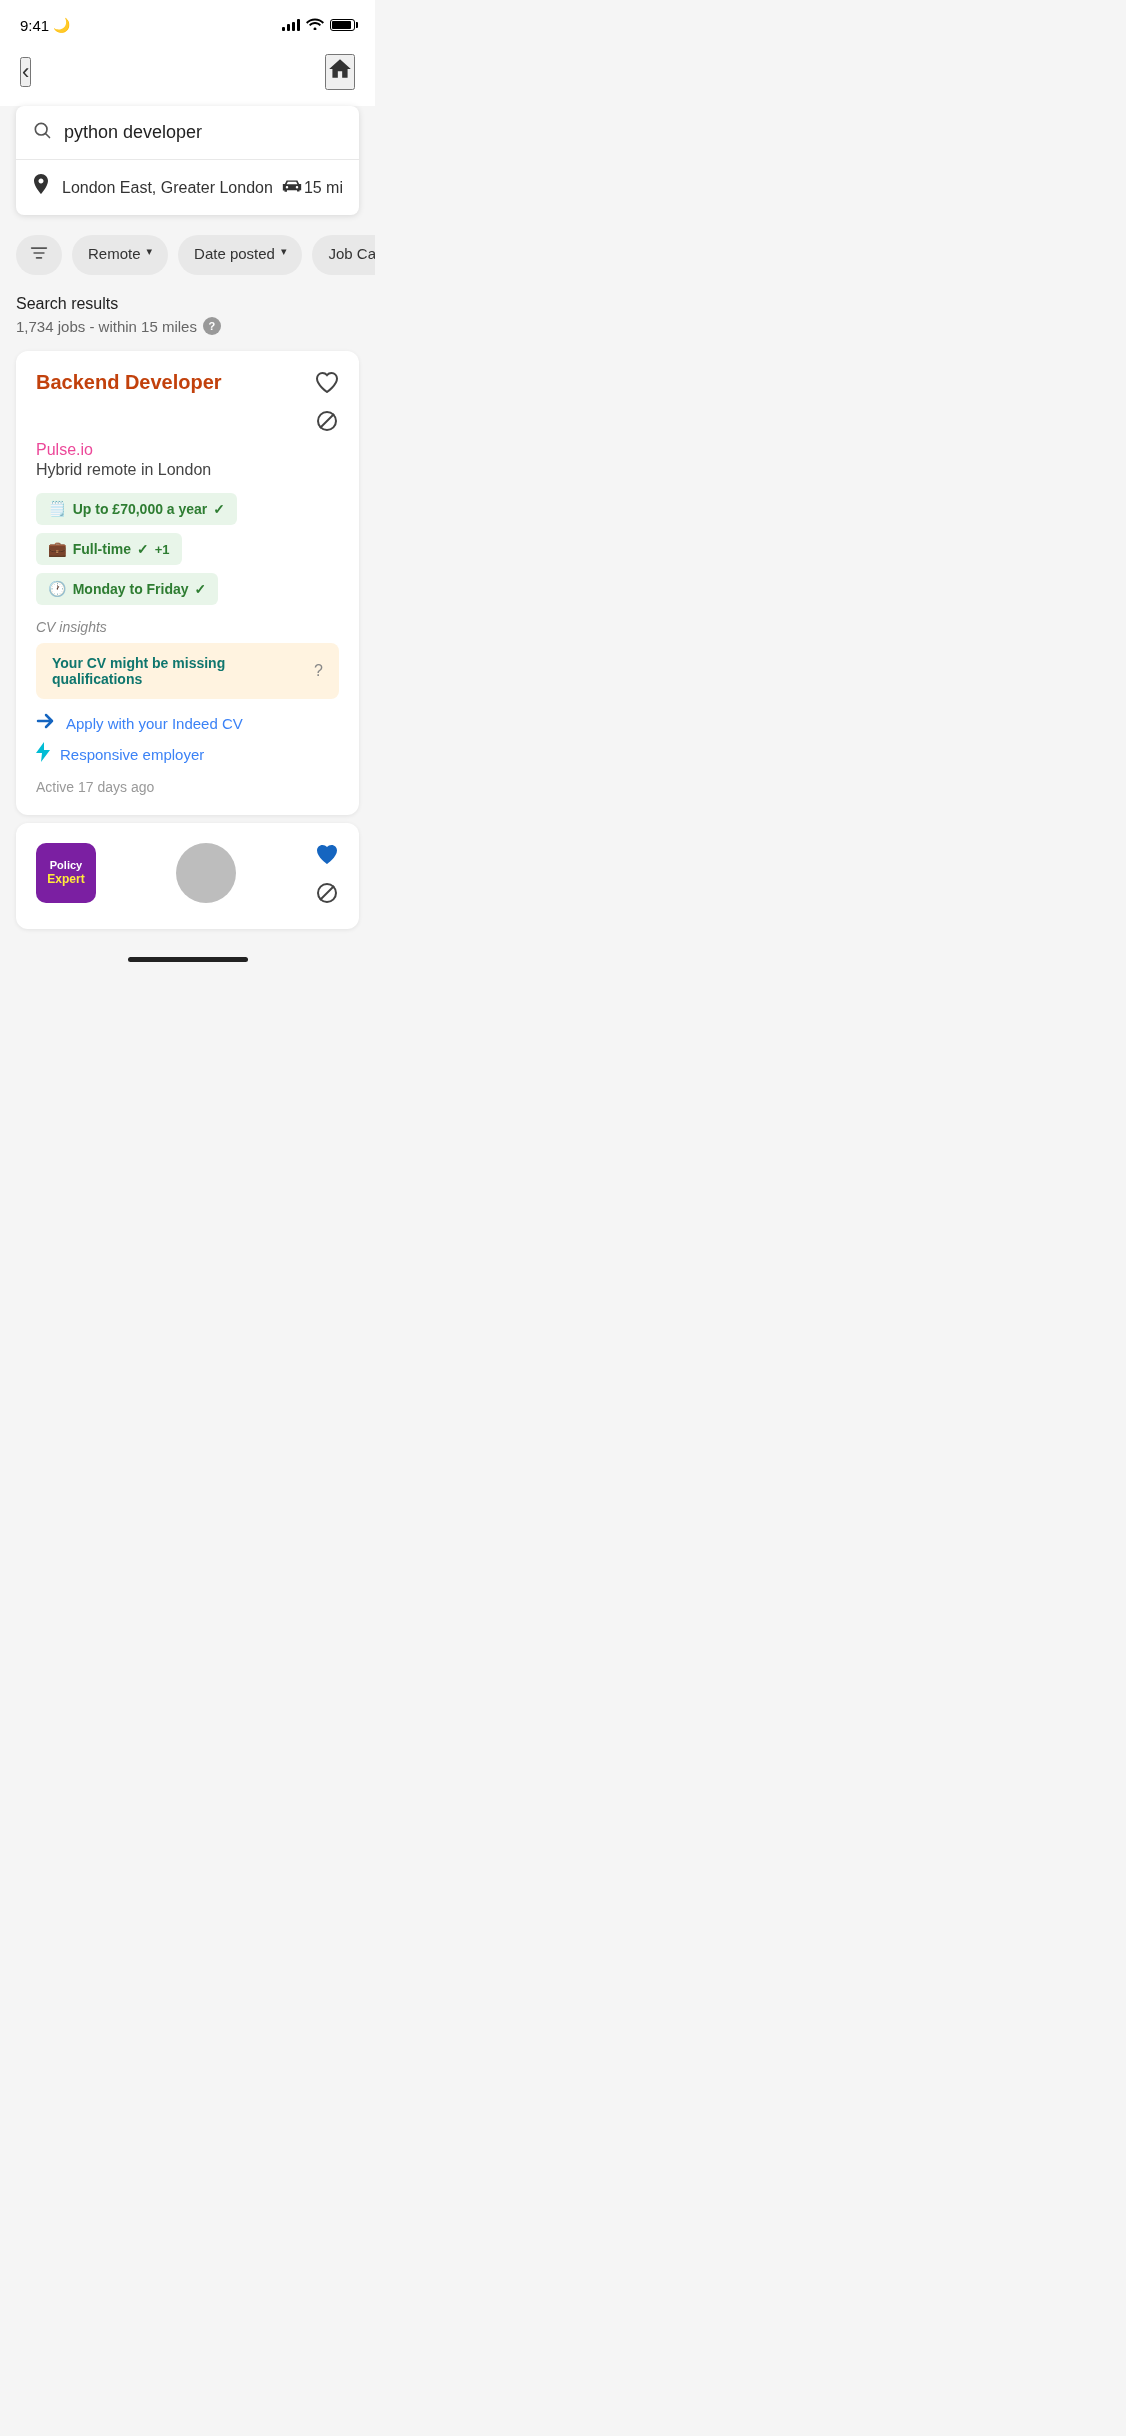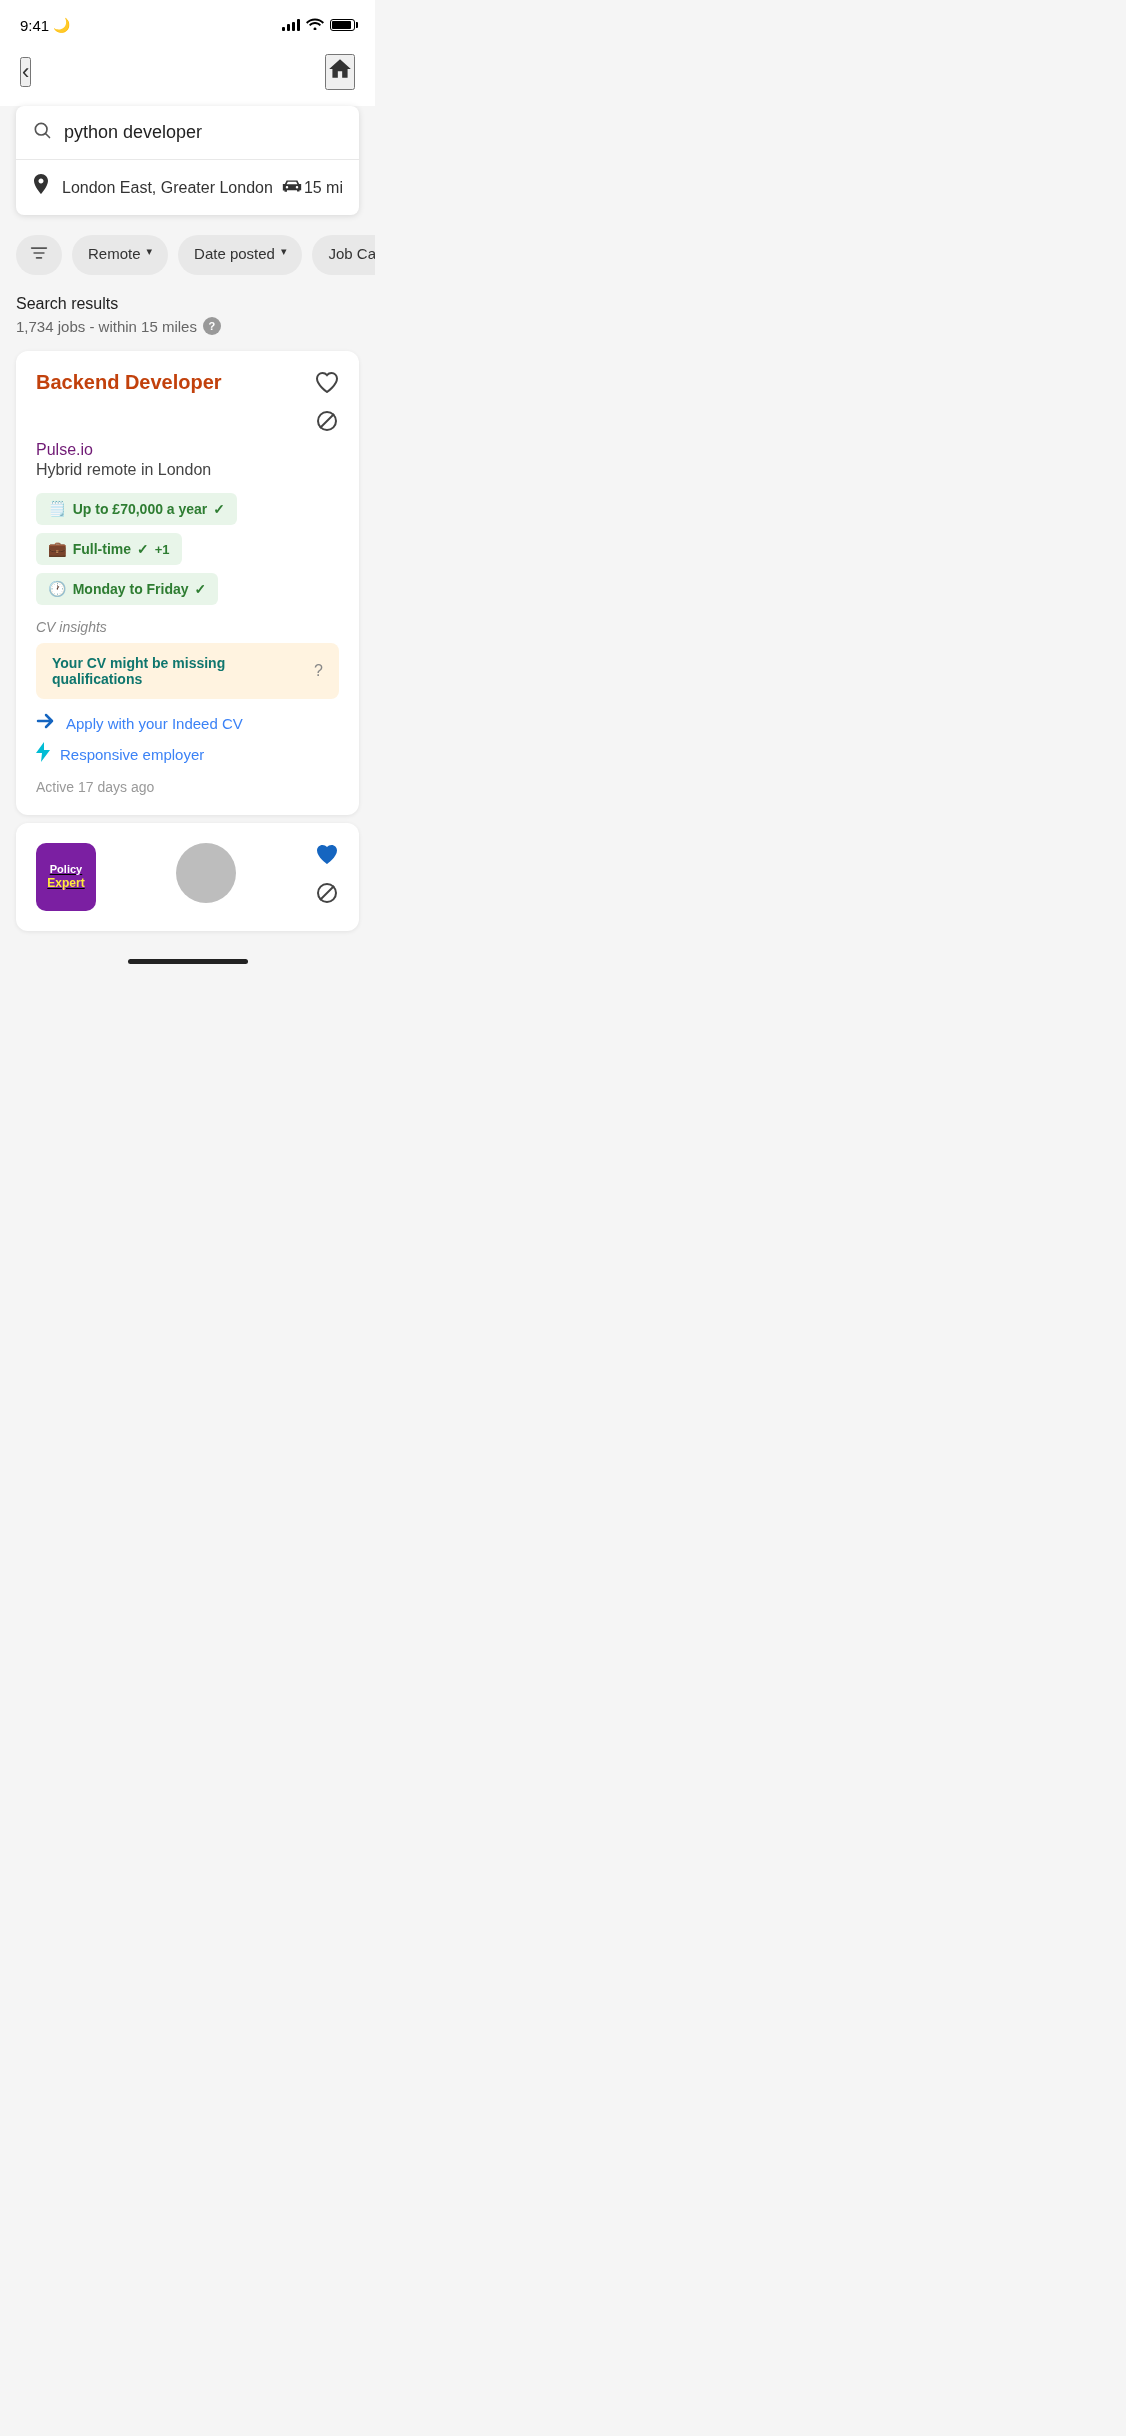--- a/index.html
+++ b/index.html
@@ -255,21 +255,21 @@
       background: none;
       border: none;
       cursor: pointer;
       font-size: 22px;
       color: #444;
       padding: 0;
       line-height: 1;
     }
     .job-company {
       font-size: 16px;
-      color: #701a75;
+      color: #ec4899;
       margin-bottom: 2px;
     }
     .job-location {
       font-size: 16px;
       color: #444;
       margin-bottom: 14px;
     }
 
     
     .tag-row {
@@ -357,25 +357,24 @@
       border-radius: 12px;
       padding: 20px;
       box-shadow: 0 1px 4px rgba(0,0,0,0.08);
       display: flex;
       justify-content: space-between;
       align-items: flex-start;
       min-height: 100px;
     }
     .company-logo {
       width: 60px;
-      height: 68px;
+      height: 60px;
       border-radius: 10px;
       overflow: hidden;
       flex-shrink: 0;
-      text-decoration: underline;
     }
     .logo-policy-expert {
       background: #7b1fa2;
       width: 100%;
       height: 100%;
       display: flex;
       align-items: center;
       justify-content: center;
       color: white;
       font-size: 11px;

